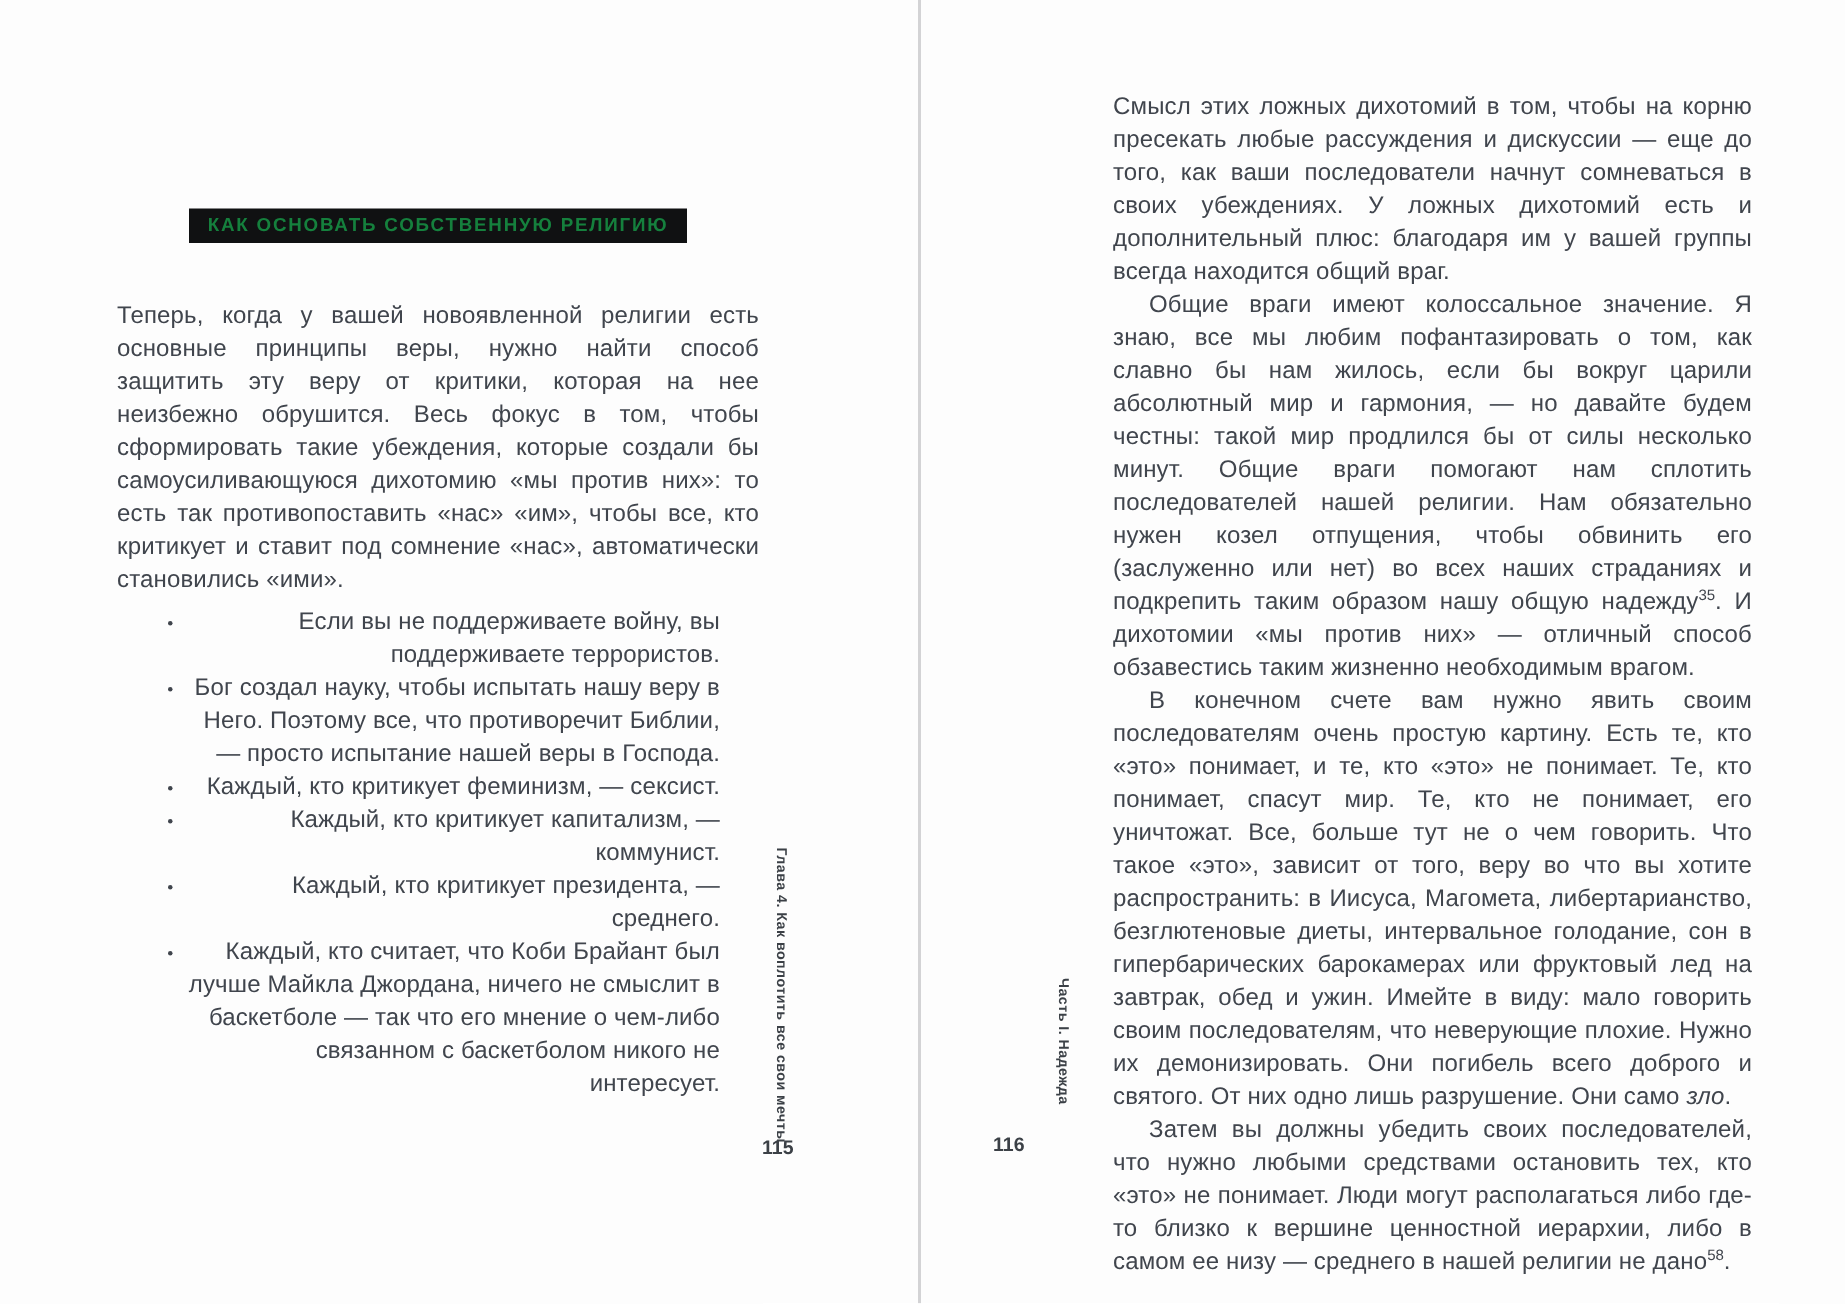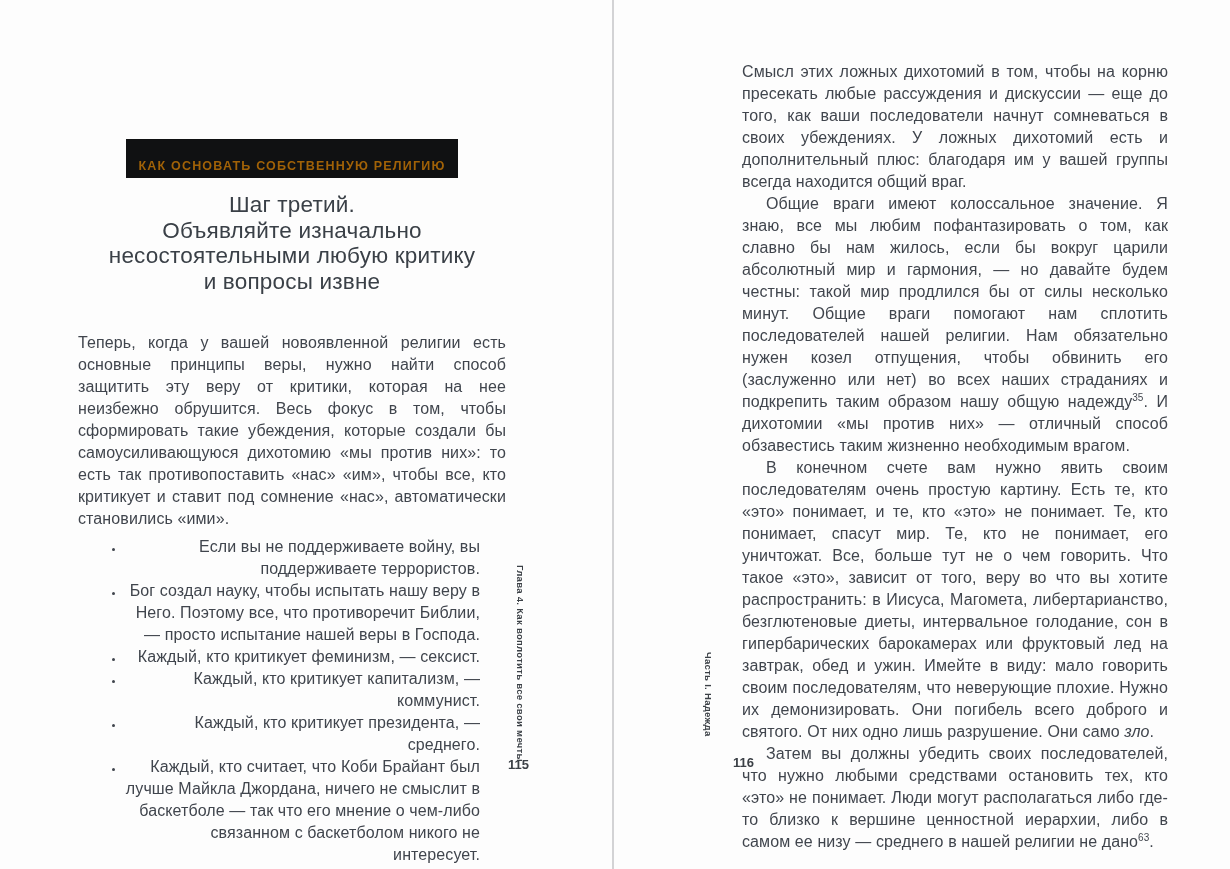--- a/index.html
+++ b/index.html
@@ -12,23 +12,23 @@
     overflow:hidden;
   }
   .gutter{
     position:absolute;left:612px;top:0;width:2px;height:869px;
     background:#d3d3d5;
   }
   
   .page-left{position:absolute;left:78px;top:0;width:428px;}
   .badge-wrap{margin-top:139px;text-align:center;}
   .badge{
-    display:inline-block;background:#101112;color:#a16207;
+    display:inline-block;background:#101112;color:#15803d;
     font-size:12.5px;font-weight:bold;letter-spacing:1.2px;
-    padding:20px 12px 5px;
+    padding:4px 12px 5px;
   }
   .heading{
     margin:14px 0 0;
     font-size:22.5px;line-height:25.5px;font-weight:400;
     text-align:center;color:#3a4047;letter-spacing:0.2px;
     white-space:pre-line;
   }
   .body{font-size:16px;line-height:22px;letter-spacing:0.1px;}
   .page-left .body{margin-top:38px;}
   .body p{margin:0;text-align:justify;}
@@ -50,56 +50,52 @@
     white-space:nowrap;font-size:9.5px;font-weight:bold;
     letter-spacing:0.3px;color:#3b4046;
   }
   .vcap-left{left:526px;top:565px;}
   .vcap-right{left:714px;top:652px;}
   .pagenum{
     position:absolute;width:26px;text-align:right;
     font-size:13px;font-weight:bold;color:#3b4046;
   }
   .pn-left{left:503px;top:757px;}
-  .pn-right{left:728px;top:755px;}
+  .pn-right{left:657px;top:755px;}
 </style>
 </head>
 <body>
 
 <div class="spread">
 
   <div class="gutter"></div>
 
   <section class="page-left">
     <div class="badge-wrap">
       <span class="badge">КАК ОСНОВАТЬ СОБСТВЕННУЮ РЕЛИГИЮ</span>
     </div>
-    <h1 class="heading">Шаг третий.
-Объявляйте изначально
-несостоятельными любую критику
-и вопросы извне</h1>
     <div class="body" id="left-body">
         <p class="para"><span>Теперь, когда у вашей новоявленной религии есть основные принципы веры, нужно найти способ защитить эту веру от критики, которая на нее неизбежно обрушится. Весь фокус в том, чтобы сформировать такие убеждения, которые создали бы самоусиливающуюся дихотомию «мы против них»: то есть так противопоставить «нас» «им», чтобы все, кто критикует и ставит под сомнение «нас», автоматически становились «ими».</span></p>
       </div>
     <ul class="bullets" id="left-bullets">
         <li>Если вы не поддерживаете войну, вы поддерживаете террористов.</li>
         <li>Бог создал науку, чтобы испытать нашу веру в Него. Поэтому все, что противоречит Библии, — просто испытание нашей веры в Господа.</li>
         <li>Каждый, кто критикует феминизм, — сексист.</li>
         <li>Каждый, кто критикует капитализм, — коммунист.</li>
         <li>Каждый, кто критикует президента, — среднего.</li>
         <li>Каждый, кто считает, что Коби Брайант был лучше Майкла Джордана, ничего не смыслит в баскетболе — так что его мнение о чем-либо связанном с баскетболом никого не интересует.</li>
       </ul>
   </section>
 
   <section class="page-right">
     <div class="body" id="right-body">
         <p class="para"><span>Смысл этих ложных дихотомий в том, чтобы на корню пресекать любые рассуждения и дискуссии — еще до того, как ваши последователи начнут сомневаться в своих убеждениях. У ложных дихотомий есть и дополнительный плюс: благодаря им у вашей группы всегда находится общий враг.</span></p>
         <p class="para indent"><span>Общие враги имеют колоссальное значение. Я знаю, все мы любим пофантазировать о том, как славно бы нам жилось, если бы вокруг царили абсолютный мир и гармония, — но давайте будем честны: такой мир продлился бы от силы несколько минут. Общие враги помогают нам сплотить последователей нашей религии. Нам обязательно нужен козел отпущения, чтобы обвинить его (заслуженно или нет) во всех наших страданиях и подкрепить таким образом нашу общую надежду</span><sup>35</sup><span>. И дихотомии «мы против них» — отличный способ обзавестись таким жизненно необходимым врагом.</span></p>
         <p class="para indent"><span>В конечном счете вам нужно явить своим последователям очень простую картину. Есть те, кто «это» понимает, и те, кто «это» не понимает. Те, кто понимает, спасут мир. Те, кто не понимает, его уничтожат. Все, больше тут не о чем говорить. Что такое «это», зависит от того, веру во что вы хотите распространить: в Иисуса, Магомета, либертарианство, безглютеновые диеты, интервальное голодание, сон в гипербарических барокамерах или фруктовый лед на завтрак, обед и ужин. Имейте в виду: мало говорить своим последователям, что неверующие плохие. Нужно их демонизировать. Они погибель всего доброго и святого. От них одно лишь разрушение. Они само </span><em>зло</em><span>.</span></p>
-        <p class="para indent"><span>Затем вы должны убедить своих последователей, что нужно любыми средствами остановить тех, кто «это» не понимает. Люди могут располагаться либо где-то близко к вершине ценностной иерархии, либо в самом ее низу — среднего в нашей религии не дано</span><sup>63</sup><span>.</span></p>
+        <p class="para indent"><span>Затем вы должны убедить своих последователей, что нужно любыми средствами остановить тех, кто «это» не понимает. Люди могут располагаться либо где-то близко к вершине ценностной иерархии, либо в самом ее низу — среднего в нашей религии не дано</span><sup>58</sup><span>.</span></p>
       </div>
   </section>
 
   <div class="vcap vcap-left">Глава 4. Как воплотить все свои мечты</div>
   <div class="vcap vcap-right">Часть I. Надежда</div>
 
   <div class="pagenum pn-left">115</div>
   <div class="pagenum pn-right">116</div>
 
 </div>

